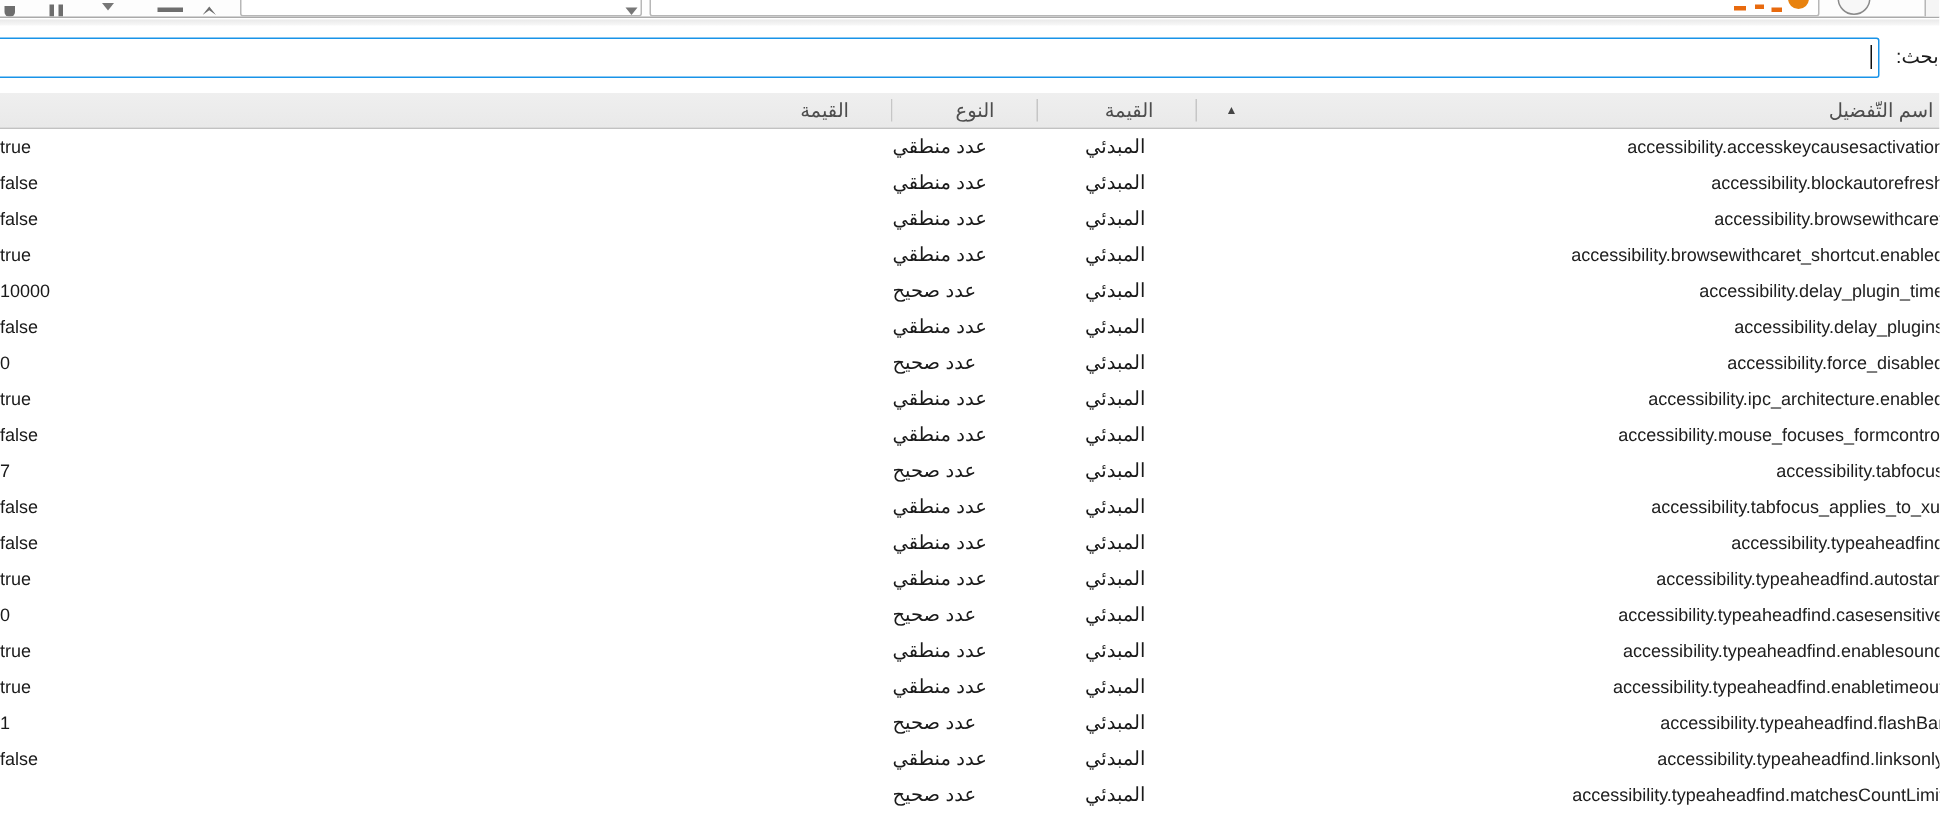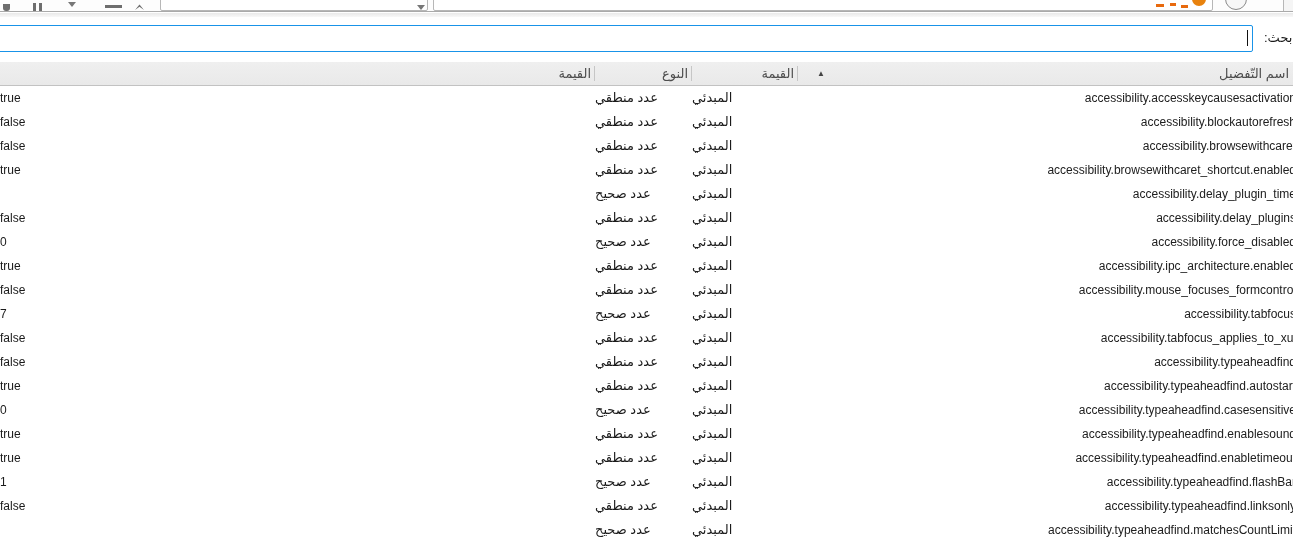--- a/index.html
+++ b/index.html
@@ -34,36 +34,36 @@
   .search-caret { position:absolute; top:5px; right:45px; width:1px; height:16px;
     background:#111; }
   .search-label { position:absolute; top:5px; right:-3px; font-size:13px;
     color:#1a1a1a; white-space:nowrap; }
 
   
   .grid { display:grid; grid-template-columns:495px 106px 97px 595px; direction:rtl; }
   .thead { position:absolute; top:62px; left:0; width:1293px; height:24px;
     background:linear-gradient(#efefef,#e9e9e9); border-bottom:1px solid #c2c2c2; }
   .th { position:relative; height:24px; line-height:23px; font-size:13px;
-    color:#4d4d4d; text-align:right; padding-right:4px; white-space:nowrap;
+    color:#4d4d4d; text-align:right; padding-right:29px; white-space:nowrap;
     overflow:hidden; cursor:default; }
   .th-name { padding-right:4px; }
   .th-sep::after { content:""; position:absolute; right:0; top:4px; width:1px;
     height:15px; background:#c6c6c6; }
   .sort-arrow { position:absolute; left:19px; top:0; font-size:8px; color:#444;
     line-height:24px; }
 
   .tbody { position:absolute; top:86px; left:0; width:1293px; }
   .tr { height:24px; }
   .td { position:relative; height:24px; line-height:24px; white-space:nowrap;
     overflow:visible; }
   .td-name { direction:ltr; }
   .td-name span { position:absolute; right:-3px; top:0; direction:ltr;
     font-size:12px; color:#202020; white-space:nowrap; }
-  .td-status { text-align:left; padding-right:3px; font-size:13px; color:#1a1a1a; }
+  .td-status { text-align:center; padding-right:3px; font-size:13px; color:#1a1a1a; }
   .td-type   { text-align:left; padding-right:6px; font-size:13px; color:#1a1a1a; }
   .td-value  { text-align:left; padding-right:5px; font-size:12px; color:#1a1a1a;
     direction:ltr; }
 </style>
 </head>
 <body>
 
 <div class="stage">
 
   <div class="toolbar">
@@ -144,20 +144,21 @@
       <div class="td td-type">عدد منطقي</div>
       <div class="td td-value">true</div>
     </div>
 
     <div class="tr grid">
       <div class="td td-name">
           <span>accessibility.delay_plugin_time</span>
         </div>
       <div class="td td-status">المبدئي</div>
       <div class="td td-type">عدد صحيح</div>
+      <div class="td td-value">10000</div>
     </div>
 
     <div class="tr grid">
       <div class="td td-name">
           <span>accessibility.delay_plugins</span>
         </div>
       <div class="td td-status">المبدئي</div>
       <div class="td td-type">عدد منطقي</div>
       <div class="td td-value">false</div>
     </div>

